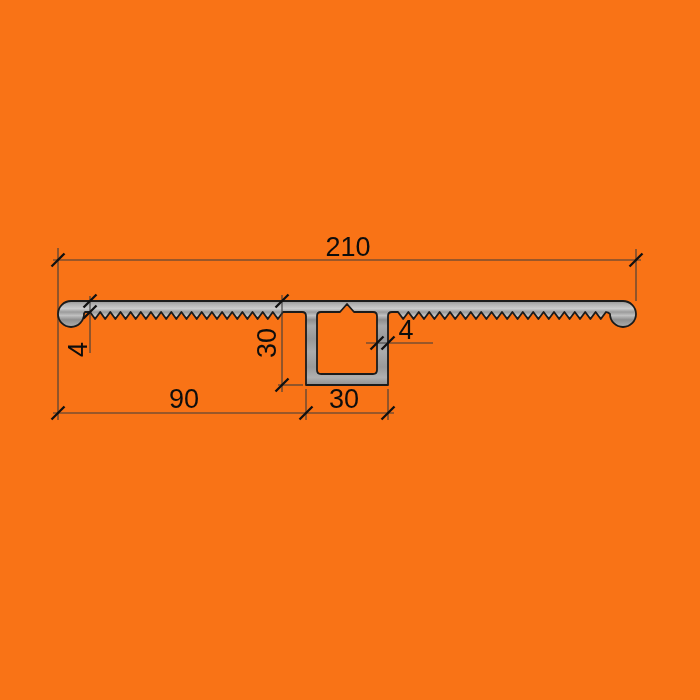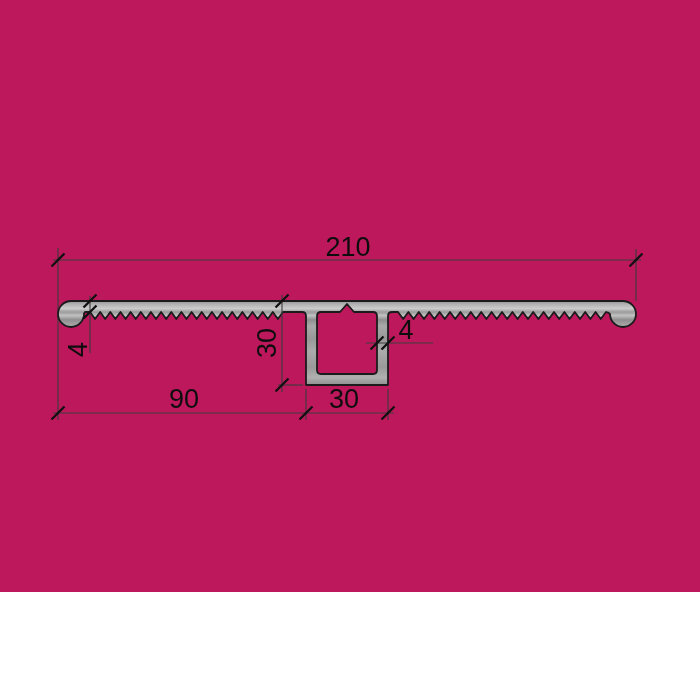--- a/index.html
+++ b/index.html
@@ -4,22 +4,22 @@
 <style>
   html, body {
     margin: 0;
     padding: 0;
     background: #ffffff;
     font-family: "Liberation Sans", sans-serif;
   }
   #canvas {
     position: relative;
     width: 700px;
-    height: 592px;
-    background: #be185d;
+    height: 700px;
+    background: #f97316;
     overflow: hidden;
   }
   svg { display: block; }
   .extline, .dimline {
     stroke: #3c3c3c;
     stroke-width: 1.1;
     fill: none;
   }
   .tick {
     stroke: #101010;

